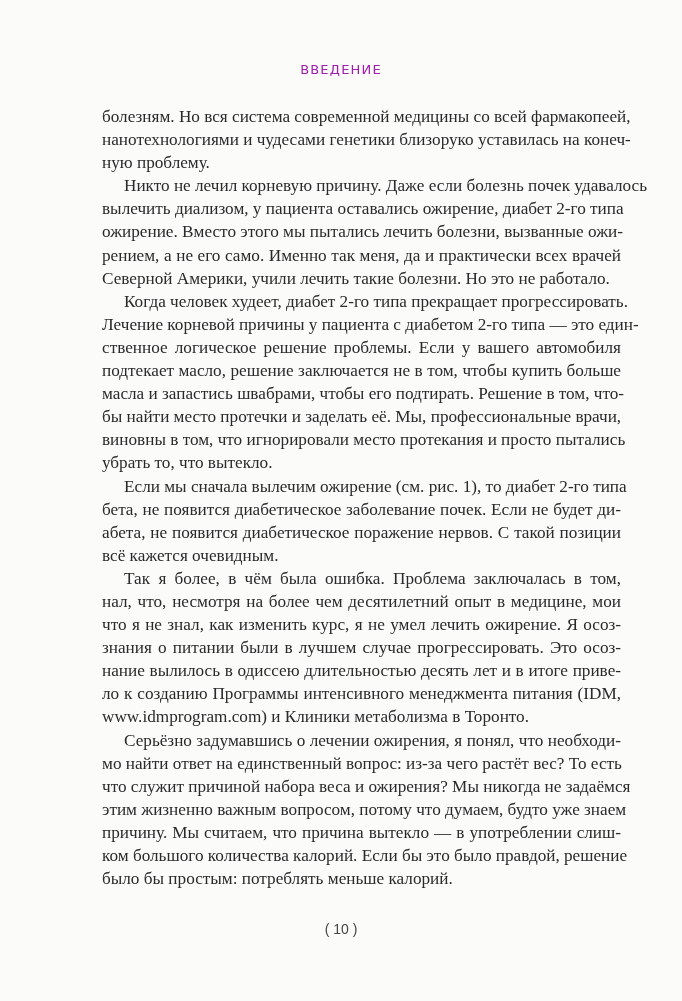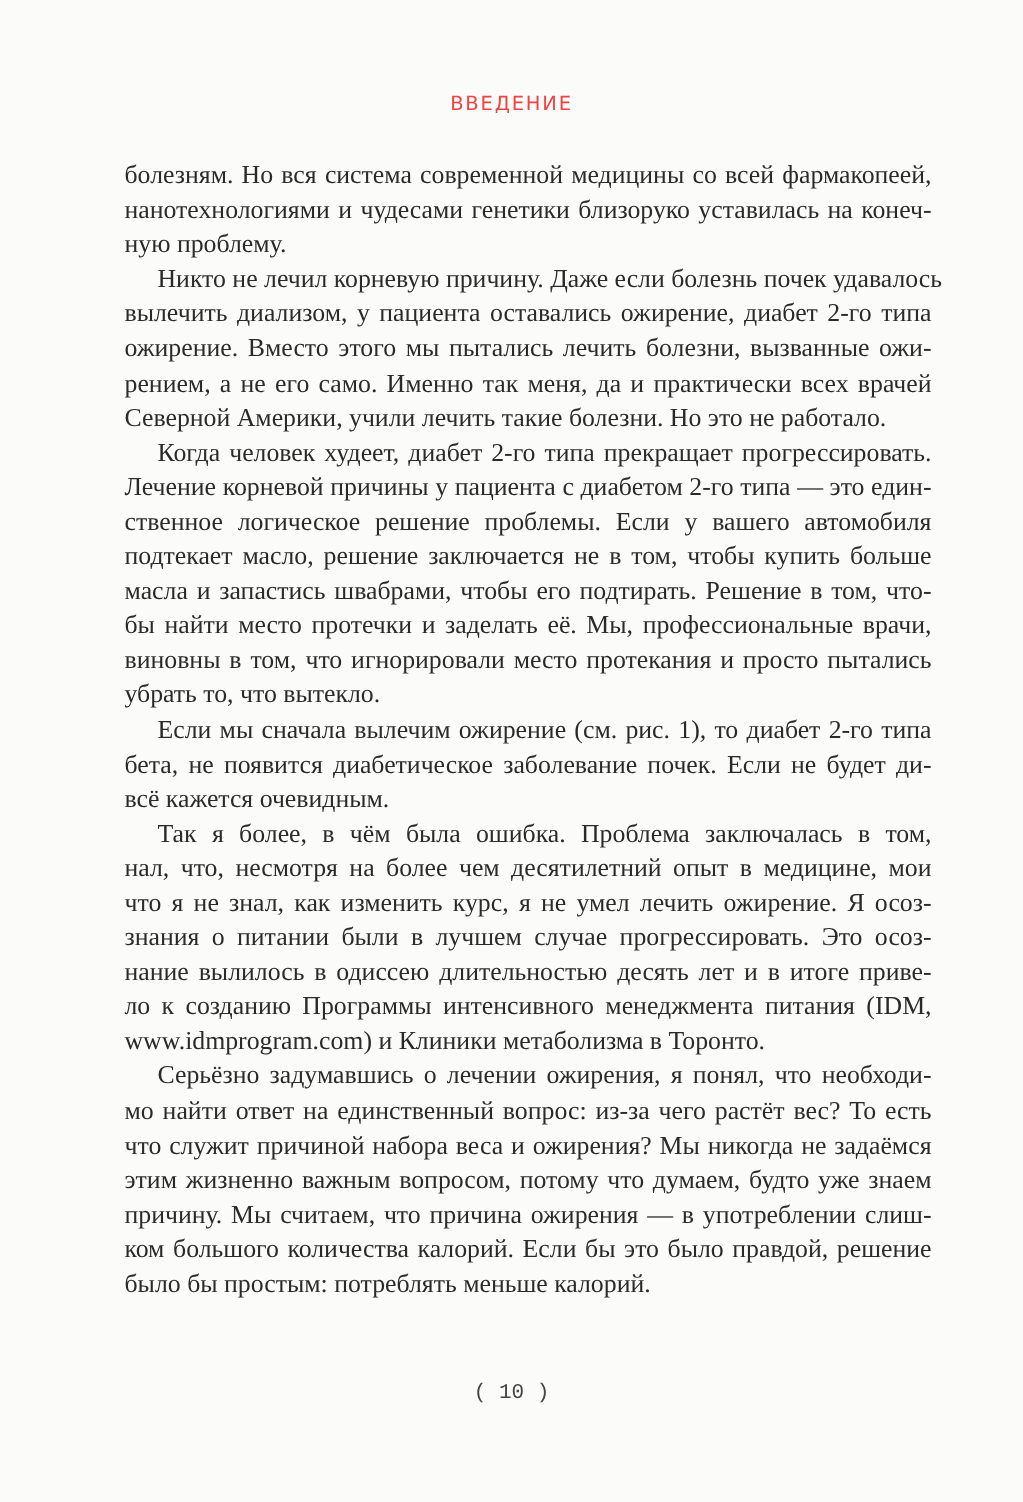--- a/index.html
+++ b/index.html
@@ -8,39 +8,40 @@
     background: #fbfbfa;
     position: relative;
     overflow: hidden;
     font-family: "Liberation Serif", "DejaVu Serif", serif;
     color: #2a2a2a;
   }
   .running-head {
     position: absolute; top: 62px; left: 0; width: 682px;
     text-align: center;
     font-family: "DejaVu Sans", "Liberation Sans", sans-serif;
-    font-size: 13px; letter-spacing: 1.2px; color: #ef4444;
+    font-size: 13px; letter-spacing: 1.2px; color: #a21caf;
   }
   .body-text {
     position: absolute; left: 83px; top: 105px; width: 538px;
   }
   .line {
     display: block;
     height: 23.1px; line-height: 23.1px;
     font-size: 17.2px;
     white-space: nowrap;
     text-align: justify;
     text-align-last: justify;
+    margin-left: 19px;
   }
   .line.first { text-indent: 22px; }
   .line.last { text-align-last: left; }
   .page-number {
     position: absolute; top: 921px; left: 0; width: 682px;
     text-align: center;
-    font-family: Liberation Mono, monospace;
+    font-family: Liberation Sans, sans-serif;
     font-size: 14px; color: #444;
   }
 </style>
 </head>
 <body>
 
 <div class="running-head">ВВЕДЕНИЕ</div>
 
 <div class="body-text">
 
@@ -65,37 +66,38 @@
     <span class="line">подтекает масло, решение заключается не в том, чтобы купить больше</span>
     <span class="line">масла и запастись швабрами, чтобы его подтирать. Решение в том, что-</span>
     <span class="line">бы найти место протечки и заделать её. Мы, профессиональные врачи,</span>
     <span class="line">виновны в том, что игнорировали место протекания и просто пытались</span>
     <span class="line last">убрать то, что вытекло.</span>
   </div>
 
   <div>
     <span class="line first">Если мы сначала вылечим ожирение (см. рис. 1), то диабет 2-го типа</span>
     <span class="line">бета, не появится диабетическое заболевание почек. Если не будет ди-</span>
+    <span class="line">абета, не появится диабетическое поражение нервов. С такой позиции</span>
     <span class="line last">всё кажется очевидным.</span>
   </div>
 
   <div>
     <span class="line first">Так я более, в чём была ошибка. Проблема заключалась в том,</span>
     <span class="line">нал, что, несмотря на более чем десятилетний опыт в медицине, мои</span>
     <span class="line">что я не знал, как изменить курс, я не умел лечить ожирение. Я осоз-</span>
     <span class="line">знания о питании были в лучшем случае прогрессировать. Это осоз-</span>
     <span class="line">нание вылилось в одиссею длительностью десять лет и в итоге приве-</span>
     <span class="line">ло к созданию Программы интенсивного менеджмента питания (IDM,</span>
     <span class="line last">www.idmprogram.com) и Клиники метаболизма в Торонто.</span>
   </div>
 
   <div>
     <span class="line first">Серьёзно задумавшись о лечении ожирения, я понял, что необходи-</span>
     <span class="line">мо найти ответ на единственный вопрос: из-за чего растёт вес? То есть</span>
     <span class="line">что служит причиной набора веса и ожирения? Мы никогда не задаёмся</span>
     <span class="line">этим жизненно важным вопросом, потому что думаем, будто уже знаем</span>
-    <span class="line">причину. Мы считаем, что причина ожирения — в употреблении слиш-</span>
+    <span class="line">причину. Мы считаем, что причина вытекло — в употреблении слиш-</span>
     <span class="line">ком большого количества калорий. Если бы это было правдой, решение</span>
     <span class="line last">было бы простым: потреблять меньше калорий.</span>
   </div>
 </div>
 
 <div class="page-number">( 10 )</div>
 
 </body></html>

